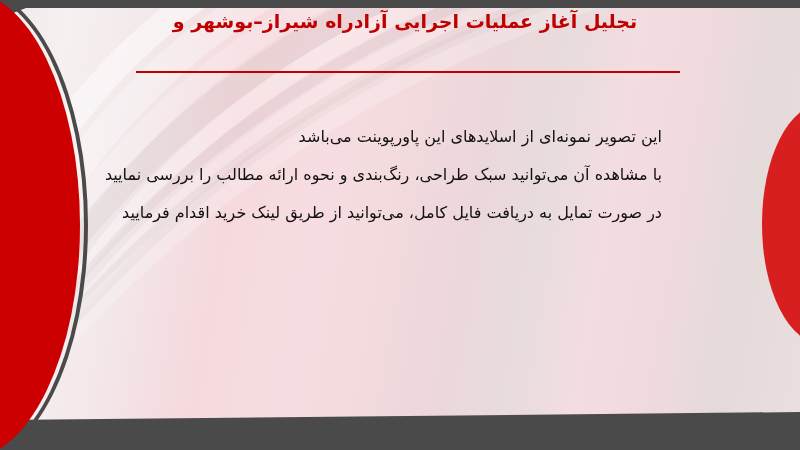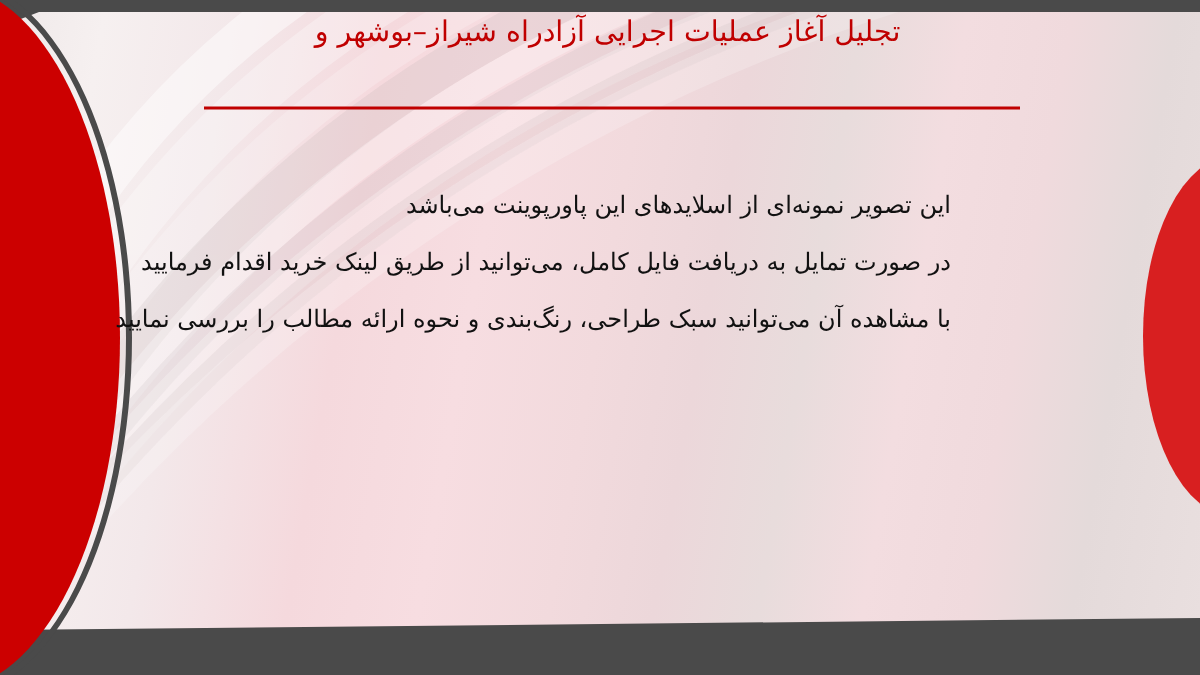--- a/index.html
+++ b/index.html
@@ -109,40 +109,40 @@
     position: absolute;
     left: 120px;
     top: 8px;
     width: 570px;
     z-index: 8;
     text-align: center;
   }
   .title-line {
     color: #c00000;
     font-size: 19px;
-    font-weight: normal;
+    font-weight: bold;
     line-height: 26px;
     direction: rtl;
     white-space: nowrap;
     letter-spacing: 0px;
   }
   .title-rule {
     position: absolute;
     left: 136px;
     top: 71px;
     width: 544px;
     height: 0px;
     border-top: 2px solid #c00000;
     z-index: 8;
   }
 
   
   .body-block {
     position: absolute;
-    right: 166px;
+    right: 138px;
     top: 118px;
     width: 520px;
     z-index: 8;
     direction: rtl;
   }
   .body-line {
     color: #111111;
     font-size: 16px;
     line-height: 38px;
     white-space: nowrap;
@@ -196,17 +196,17 @@
   <div class="red-left-arc"></div>
   <div class="red-right"></div>
 
   <div class="title-block">
     <div class="title-line">تجلیل آغاز عملیات اجرایی آزادراه شیراز–بوشهر و</div>
   </div>
   <div class="title-rule"></div>
 
   <div class="body-block">
     <div class="body-line">این تصویر نمونه‌ای از اسلایدهای این پاورپوینت می‌باشد</div>
+    <div class="body-line">با مشاهده آن می‌توانید سبک طراحی، رنگ‌بندی و نحوه ارائه مطالب را بررسی نمایید</div>
     <div class="body-line">در صورت تمایل به دریافت فایل کامل، می‌توانید از طریق لینک خرید اقدام فرمایید</div>
-    <div class="body-line">با مشاهده آن می‌توانید سبک طراحی، رنگ‌بندی و نحوه ارائه مطالب را بررسی نمایید</div>
   </div>
 
 </div>
 
 </body></html>

